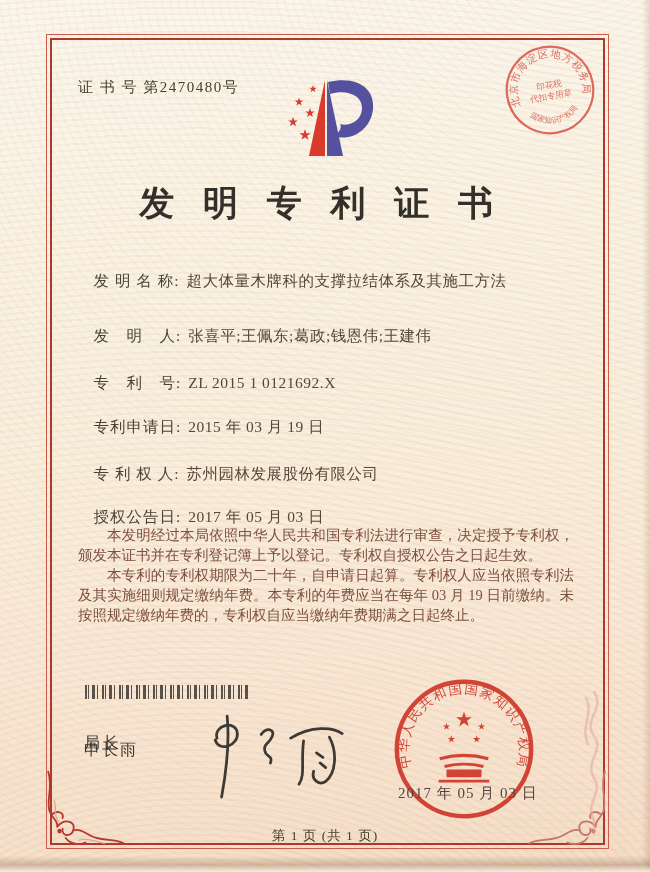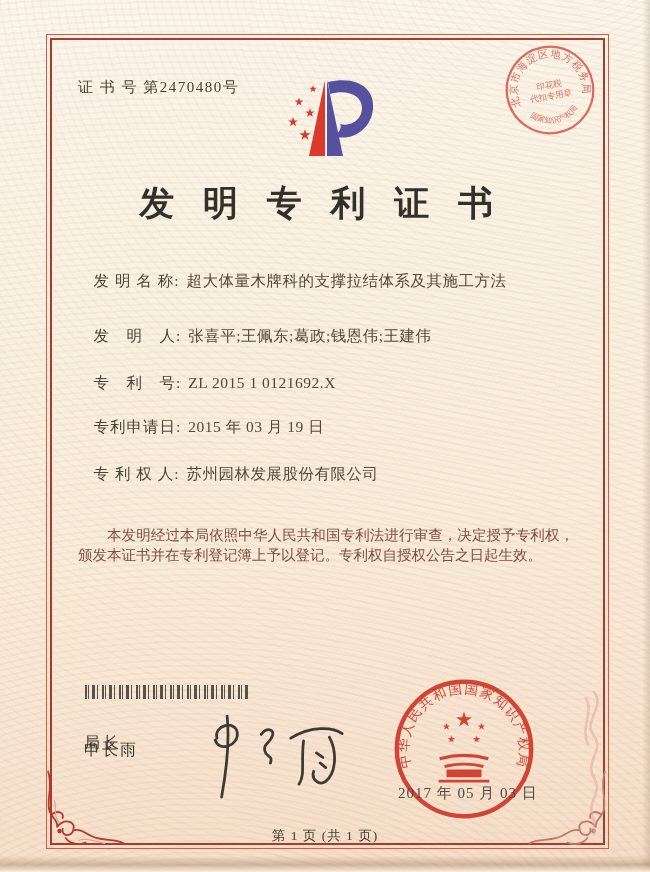--- a/index.html
+++ b/index.html
@@ -143,23 +143,27 @@
   </div>
   <div class="field f2">
     <span class="lab">专　利　号:</span><span class="val">ZL 2015 1 0121692.X</span>
   </div>
   <div class="field f3">
     <span class="lab">专利申请日:</span><span class="val">2015 年 03 月 19 日</span>
   </div>
   <div class="field f4">
     <span class="lab">专 利 权 人:</span><span class="val">苏州园林发展股份有限公司</span>
   </div>
+  <div class="field f5">
+    <span class="lab">授权公告日:</span><span class="val">2017 年 05 月 03 日</span>
+  </div>
 
   <div class="bodytext">
     <p>本发明经过本局依照中华人民共和国专利法进行审查，决定授予专利权，颁发本证书并在专利登记簿上予以登记。专利权自授权公告之日起生效。</p>
+    <p>本专利的专利权期限为二十年，自申请日起算。专利权人应当依照专利法及其实施细则规定缴纳年费。本专利的年费应当在每年 03 月 19 日前缴纳。未按照规定缴纳年费的，专利权自应当缴纳年费期满之日起终止。</p>
   </div>
 
   <div class="barcode"></div>
 
   <div class="director-title">局长</div>
   <div class="director-name">申长雨</div>
 
   <svg class="signature" viewBox="0 0 190 105">
     <g stroke="#242321" fill="none" stroke-width="3" stroke-linecap="round" opacity="0.88">
       <path d="M38,32 C34,18 58,12 60,26 C62,40 40,48 36,34"></path>

